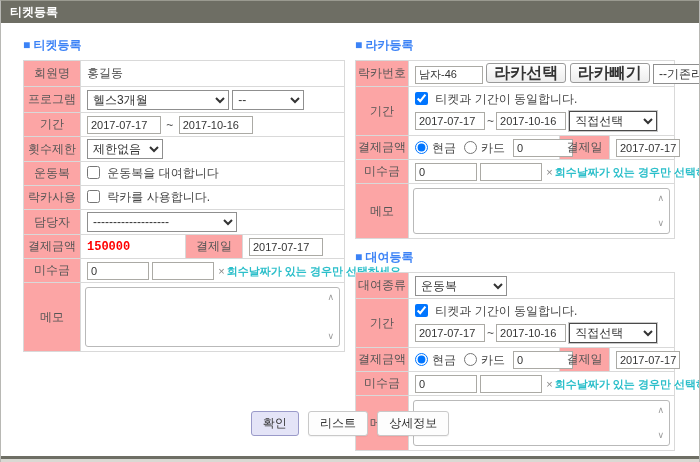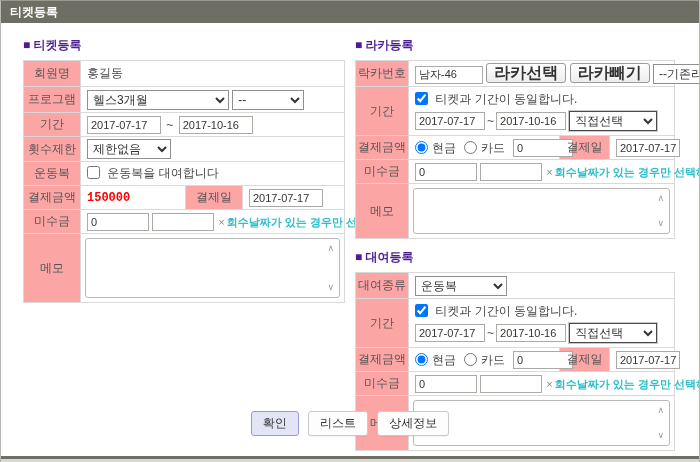--- a/index.html
+++ b/index.html
@@ -11,21 +11,21 @@
     font-family:"Liberation Sans","DejaVu Sans",sans-serif; font-size:12px; color:#444;
   }
   .titlebar {
     height:22px; background:#6e6e64; color:#ffffff;
     font-size:12px; font-weight:bold; line-height:22px; padding:0 9px;
   }
   .content { position:absolute; top:22px; left:0; right:0; bottom:6px; background:#fff; padding:10px 18px 0 22px; }
   .cols { display:flex; gap:10px; }
   .col-left { width:322px; flex:none; }
   .col-right { width:320px; flex:none; }
-  .sec-head { font-size:12px; font-weight:bold; color:#4c1d95; margin:4px 0 6px 0; }
+  .sec-head { font-size:12px; font-weight:bold; color:#3b82f6; margin:4px 0 6px 0; }
   table.frm { width:100%; border-collapse:collapse; table-layout:fixed; }
   table.frm td { border:1px solid #d9d9d9; padding:2px 4px; background:#fff; vertical-align:middle; }
   table.frm td.lbl { background:#fca5a5; text-align:center; color:#555; padding:2px 2px; }
   td.vcell { padding-left:6px !important; }
   .row-h { height:26px; }
   .row-s { height:24px; }
 
   input.inp {
     height:18px; border:1px solid #abaaa5; background:#fff; font-size:11px;
     padding:0 3px; color:#333; font-family:Liberation Sans, sans-serif;
@@ -110,30 +110,45 @@
             <td class="lbl">기간</td>
             <td class="vcell" colspan="3">
               <input class="inp w-date" value="2017-07-17" style="">
               <span class="tilde">~</span>
               <input class="inp w-date" value="2017-10-16" style="">
             </td>
           </tr>
           <tr class="row-s">
             <td class="lbl">횟수제한</td>
             <td class="vcell" colspan="3">
-              <select class="sel" style="width:84px">
+              <select class="sel" style="width:76px">
                 <option>제한없음</option>
               </select>
             </td>
           </tr>
           <tr class="row-s">
             <td class="lbl">운동복</td>
             <td class="vcell" colspan="3">
               <input type="checkbox" style="">
               <span class="chk-lbl">운동복을 대여합니다</span>
+            </td>
+          </tr>
+          <tr class="row-s">
+            <td class="lbl">락카사용</td>
+            <td class="vcell" colspan="3">
+              <input type="checkbox" style="">
+              <span class="chk-lbl">락카를 사용합니다.</span>
+            </td>
+          </tr>
+          <tr class="row-s">
+            <td class="lbl">담당자</td>
+            <td class="vcell" colspan="3">
+              <select class="sel" style="width:150px">
+                <option>-------------------</option>
+              </select>
             </td>
           </tr>
           <tr class="row-s">
             <td class="lbl">결제금액</td>
             <td class="vcell"><span class="red">150000</span></td>
             <td class="lbl">결제일</td>
             <td class="vcell">
               <input class="inp w-date" value="2017-07-17" style="">
             </td>
           </tr>

